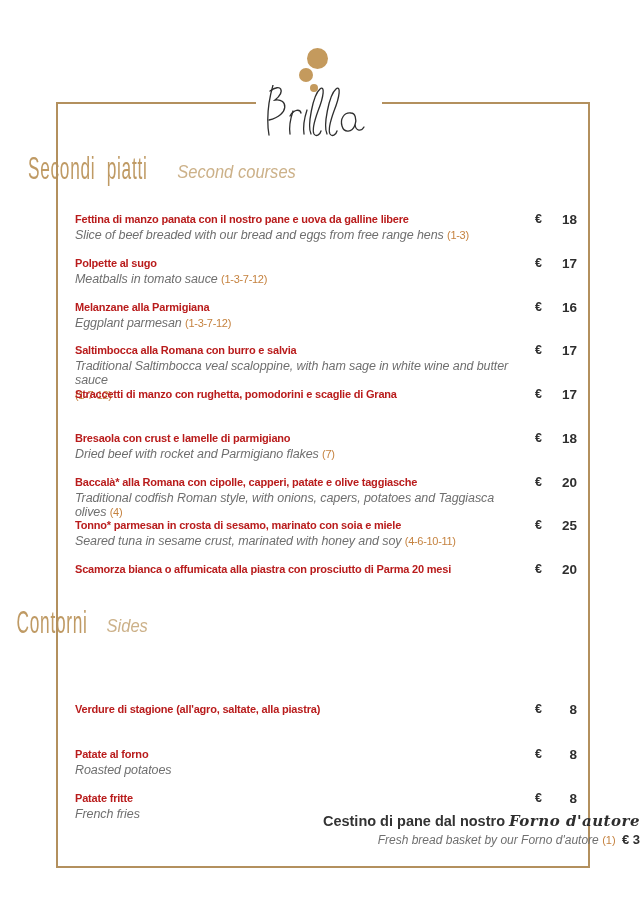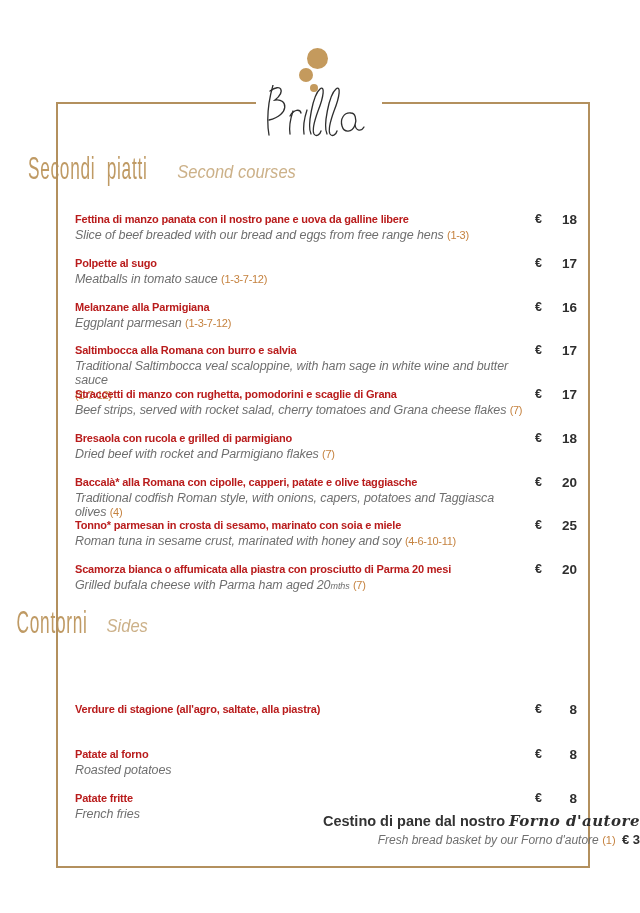--- a/index.html
+++ b/index.html
@@ -142,31 +142,30 @@
         </div>
         <div class="item-price">
           <span class="euro">€</span>
           <span class="amount">17</span>
         </div>
       </div>
 
       <div class="menu-item">
         <div class="item-text">
           <div class="item-title">Straccetti di manzo con rughetta, pomodorini e scaglie di Grana</div>
-          <div class="item-desc"><span>Beef strips, served with rocket salad, cherry tomatoes and Grana cheese flakes</span><span class="small"></span> <span class="allergens">(7)</span></div>
         </div>
         <div class="item-price">
           <span class="euro">€</span>
           <span class="amount">17</span>
         </div>
       </div>
 
       <div class="menu-item">
         <div class="item-text">
-          <div class="item-title">Bresaola con rucola e grilled di parmigiano</div>
+          <div class="item-title">Bresaola con crust e lamelle di parmigiano</div>
           <div class="item-desc"><span>Dried beef with rocket and Parmigiano flakes</span><span class="small"></span> <span class="allergens">(7)</span></div>
         </div>
         <div class="item-price">
           <span class="euro">€</span>
           <span class="amount">18</span>
         </div>
       </div>
 
       <div class="menu-item">
         <div class="item-text">
@@ -175,32 +174,31 @@
         </div>
         <div class="item-price">
           <span class="euro">€</span>
           <span class="amount">20</span>
         </div>
       </div>
 
       <div class="menu-item">
         <div class="item-text">
           <div class="item-title">Tonno* parmesan in crosta di sesamo, marinato con soia e miele</div>
-          <div class="item-desc"><span>Roman tuna in sesame crust, marinated with honey and soy</span><span class="small"></span> <span class="allergens">(4-6-10-11)</span></div>
+          <div class="item-desc"><span>Seared tuna in sesame crust, marinated with honey and soy</span><span class="small"></span> <span class="allergens">(4-6-10-11)</span></div>
         </div>
         <div class="item-price">
           <span class="euro">€</span>
           <span class="amount">25</span>
         </div>
       </div>
 
       <div class="menu-item">
         <div class="item-text">
           <div class="item-title">Scamorza bianca o affumicata alla piastra con prosciutto di Parma 20 mesi</div>
-          <div class="item-desc"><span>Grilled bufala cheese with Parma ham aged 20</span><span class="small">mths</span> <span class="allergens">(7)</span></div>
         </div>
         <div class="item-price">
           <span class="euro">€</span>
           <span class="amount">20</span>
         </div>
       </div>
     </div>
 
   <div class="section-heading heading-contorni">
     <span class="heading-main">Contorni</span>

